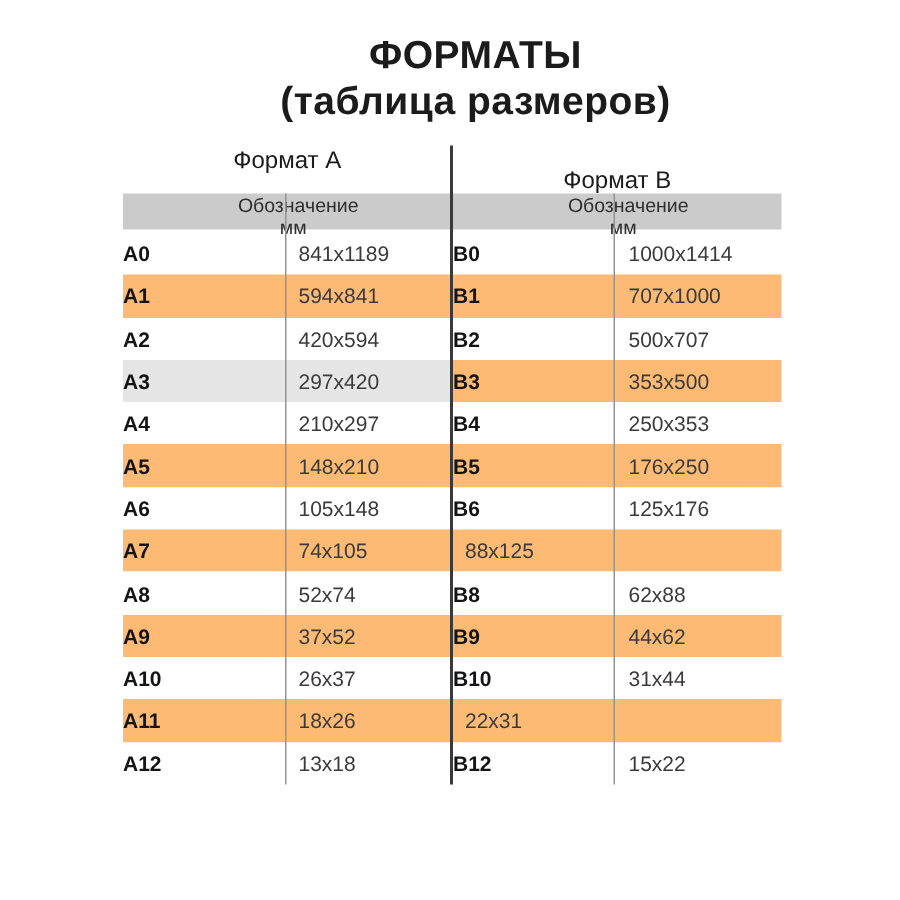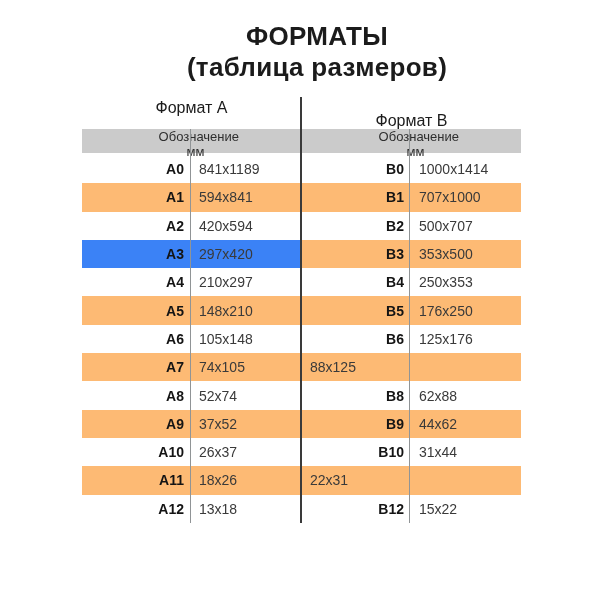--- a/index.html
+++ b/index.html
@@ -60,25 +60,24 @@
   .head-mm { padding-left: 8px; }
 
   .row {
     height: 28.3px;
     display: flex;
     align-items: center;
     font-size: 14px;
     background: #ffffff;
   }
   .row.stripe { background: #fdba74; }
-  .row.highlight { background: #3b82f6; }
+  .row.highlight { background: #e5e5e5; }
 
   .cell-desig {
     width: 109px;
-    text-align: right;
     padding-right: 7px;
     box-sizing: border-box;
     font-weight: bold;
     color: #141414;
   }
   .cell-mm {
     padding-left: 8px;
     color: #3a3a3a;
     text-align: center;
   }

